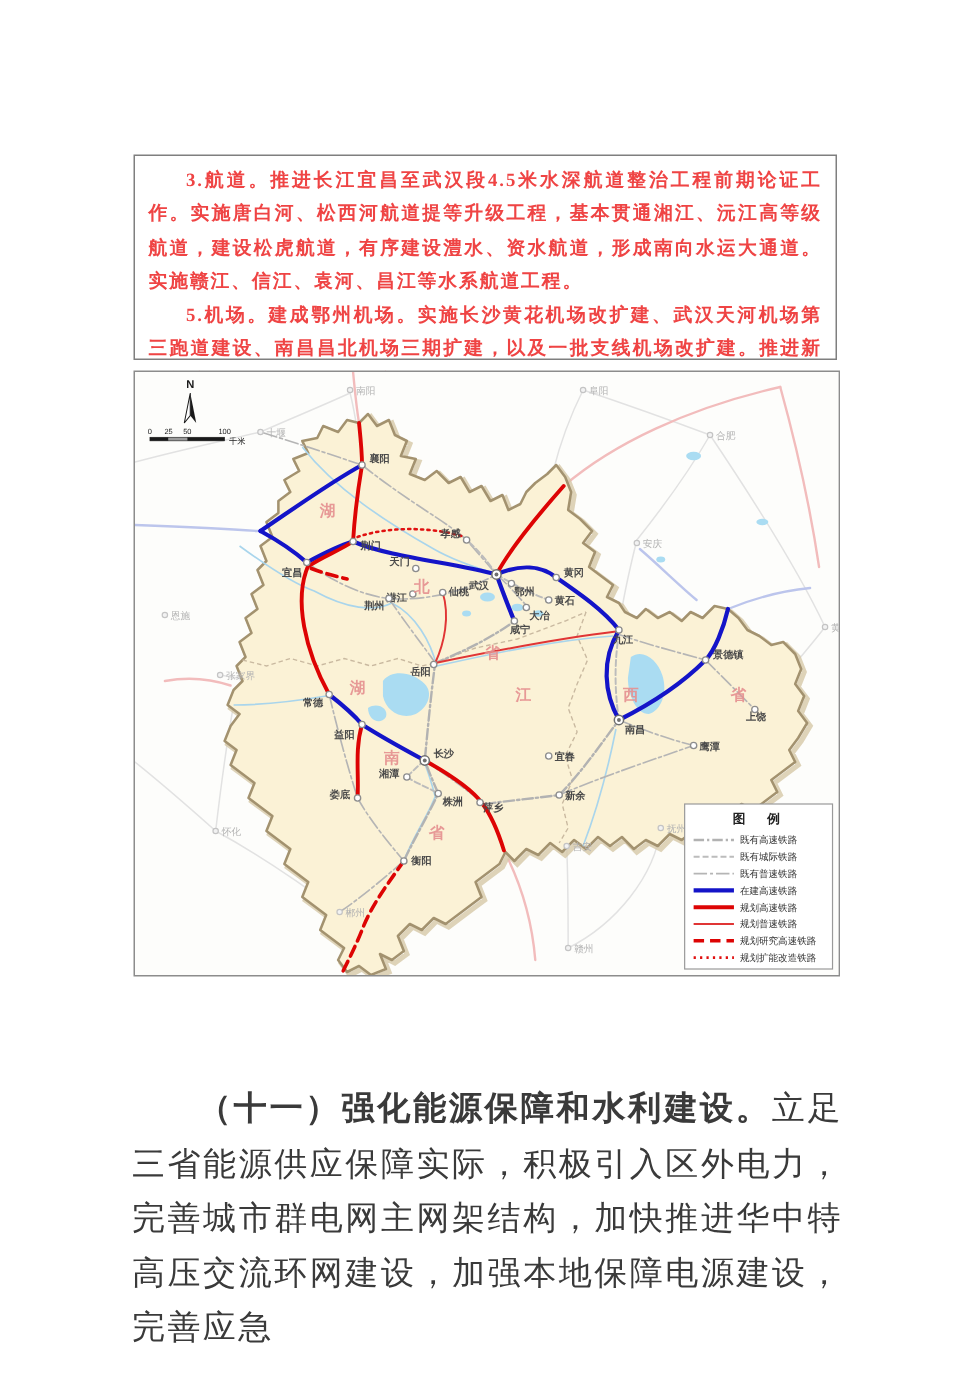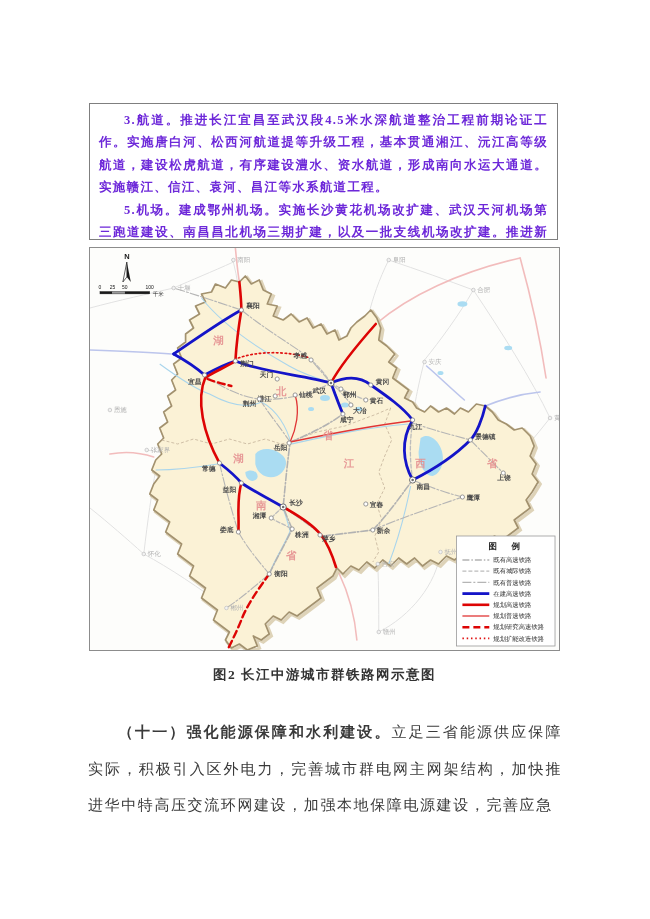--- a/index.html
+++ b/index.html
@@ -1,29 +1,29 @@
 <!DOCTYPE html>
 <html><head>
 <meta charset="utf-8">
 <style>
   html,body{margin:0;padding:0;background:#ffffff;}
   .page{position:relative;width:650px;height:919px;background:#ffffff;overflow:hidden;
         font-family:"Liberation Serif",serif;color:#3b3b3b;}
   .text-box{position:absolute;left:89px;top:103px;width:469px;height:137px;
         border:1px solid #7f7f7f;box-sizing:border-box;padding:5px 9px 0 9px;background:#fff;}
   .text-box p{margin:0;font-size:12.5px;line-height:22.4px;letter-spacing:1.3px;
-        text-align:justify;text-indent:2em;font-weight:600;color:#6d28d9;}
+        text-align:justify;text-indent:2em;font-weight:600;color:#ef4444;}
   .text-box p .lead{font-weight:700;}
   .map-box{position:absolute;left:89px;top:247px;width:471px;height:404px;
         border:1px solid #8c8c8c;box-sizing:border-box;background:#fdfdfb;}
   .map-box svg{display:block;width:100%;height:100%;}
   .fig-caption{position:absolute;left:89px;top:666px;width:471px;text-align:center;
         font-size:13.5px;font-weight:700;letter-spacing:1.5px;color:#333;}
   .section-para{position:absolute;left:88px;top:699px;width:474px;
-        font-size:15px;line-height:36.5px;letter-spacing:1.6px;text-align:justify;
+        font-size:22px;line-height:36.5px;letter-spacing:1.6px;text-align:justify;
         text-indent:2em;color:#3a3a3a;}
   .section-para .head{font-weight:700;}
   svg text{font-family:"Liberation Sans",sans-serif;}
 </style>
 </head>
 <body>
 
 <div class="page">
 
   <div class="text-box">
@@ -244,17 +244,16 @@
         <text x="405" y="359.1" font-size="6.4" fill="#333">规划高速铁路</text>
         <line x1="374" y1="368" x2="401" y2="368" stroke="#e03535" stroke-width="1.3"></line>
         <text x="405" y="370.3" font-size="6.4" fill="#333">规划普速铁路</text>
         <line x1="374" y1="379.2" x2="401" y2="379.2" stroke="#dd0404" stroke-width="2.4" stroke-dasharray="7 4"></line>
         <text x="405" y="381.5" font-size="6.4" fill="#333">规划研究高速铁路</text>
         <line x1="374" y1="390.4" x2="401" y2="390.4" stroke="#e01010" stroke-width="1.7" stroke-dasharray="1.5 2.8"></line>
         <text x="405" y="392.7" font-size="6.4" fill="#333">规划扩能改造铁路</text>
       </svg>
   </div>
 
-  <div class="fig-caption">图2  长江中游城市群铁路网示意图</div>
 
   <p class="section-para"><span class="head">（十一）强化能源保障和水利建设。</span><span>立足三省能源供应保障实际，积极引入区外电力，完善城市群电网主网架结构，加快推进华中特高压交流环网建设，加强本地保障电源建设，完善应急</span></p>
 
 </div>
 
 </body></html>

